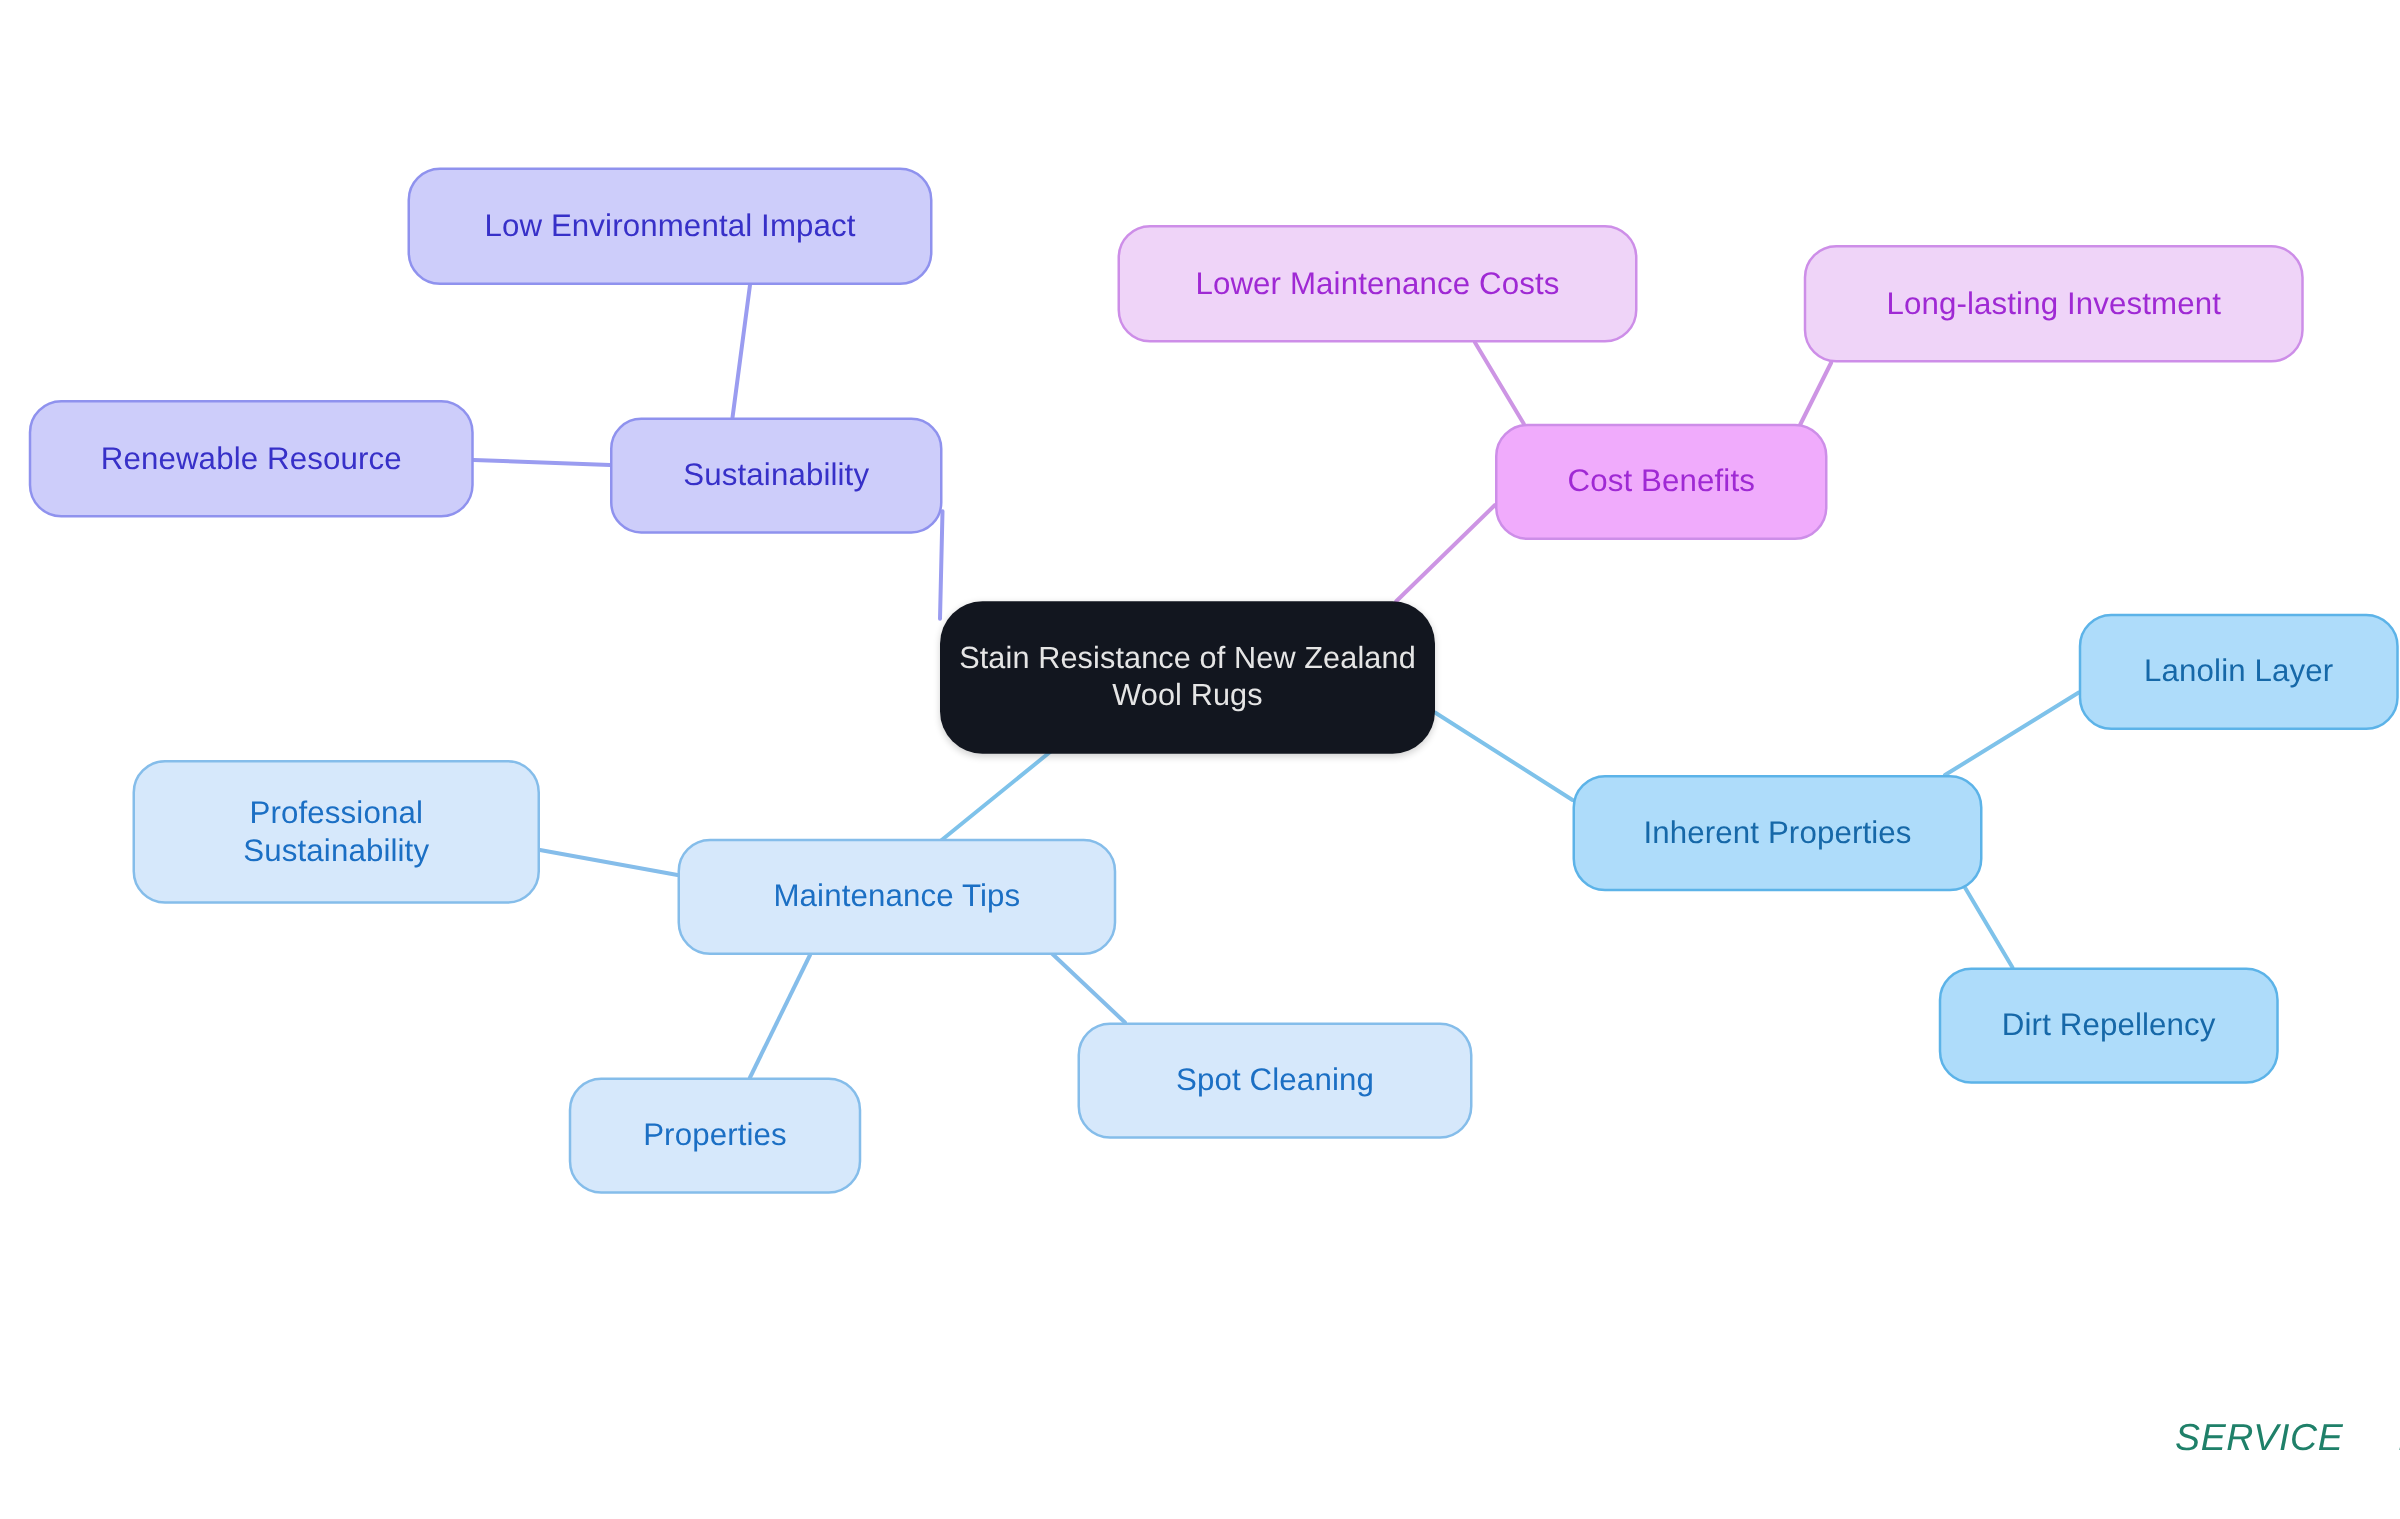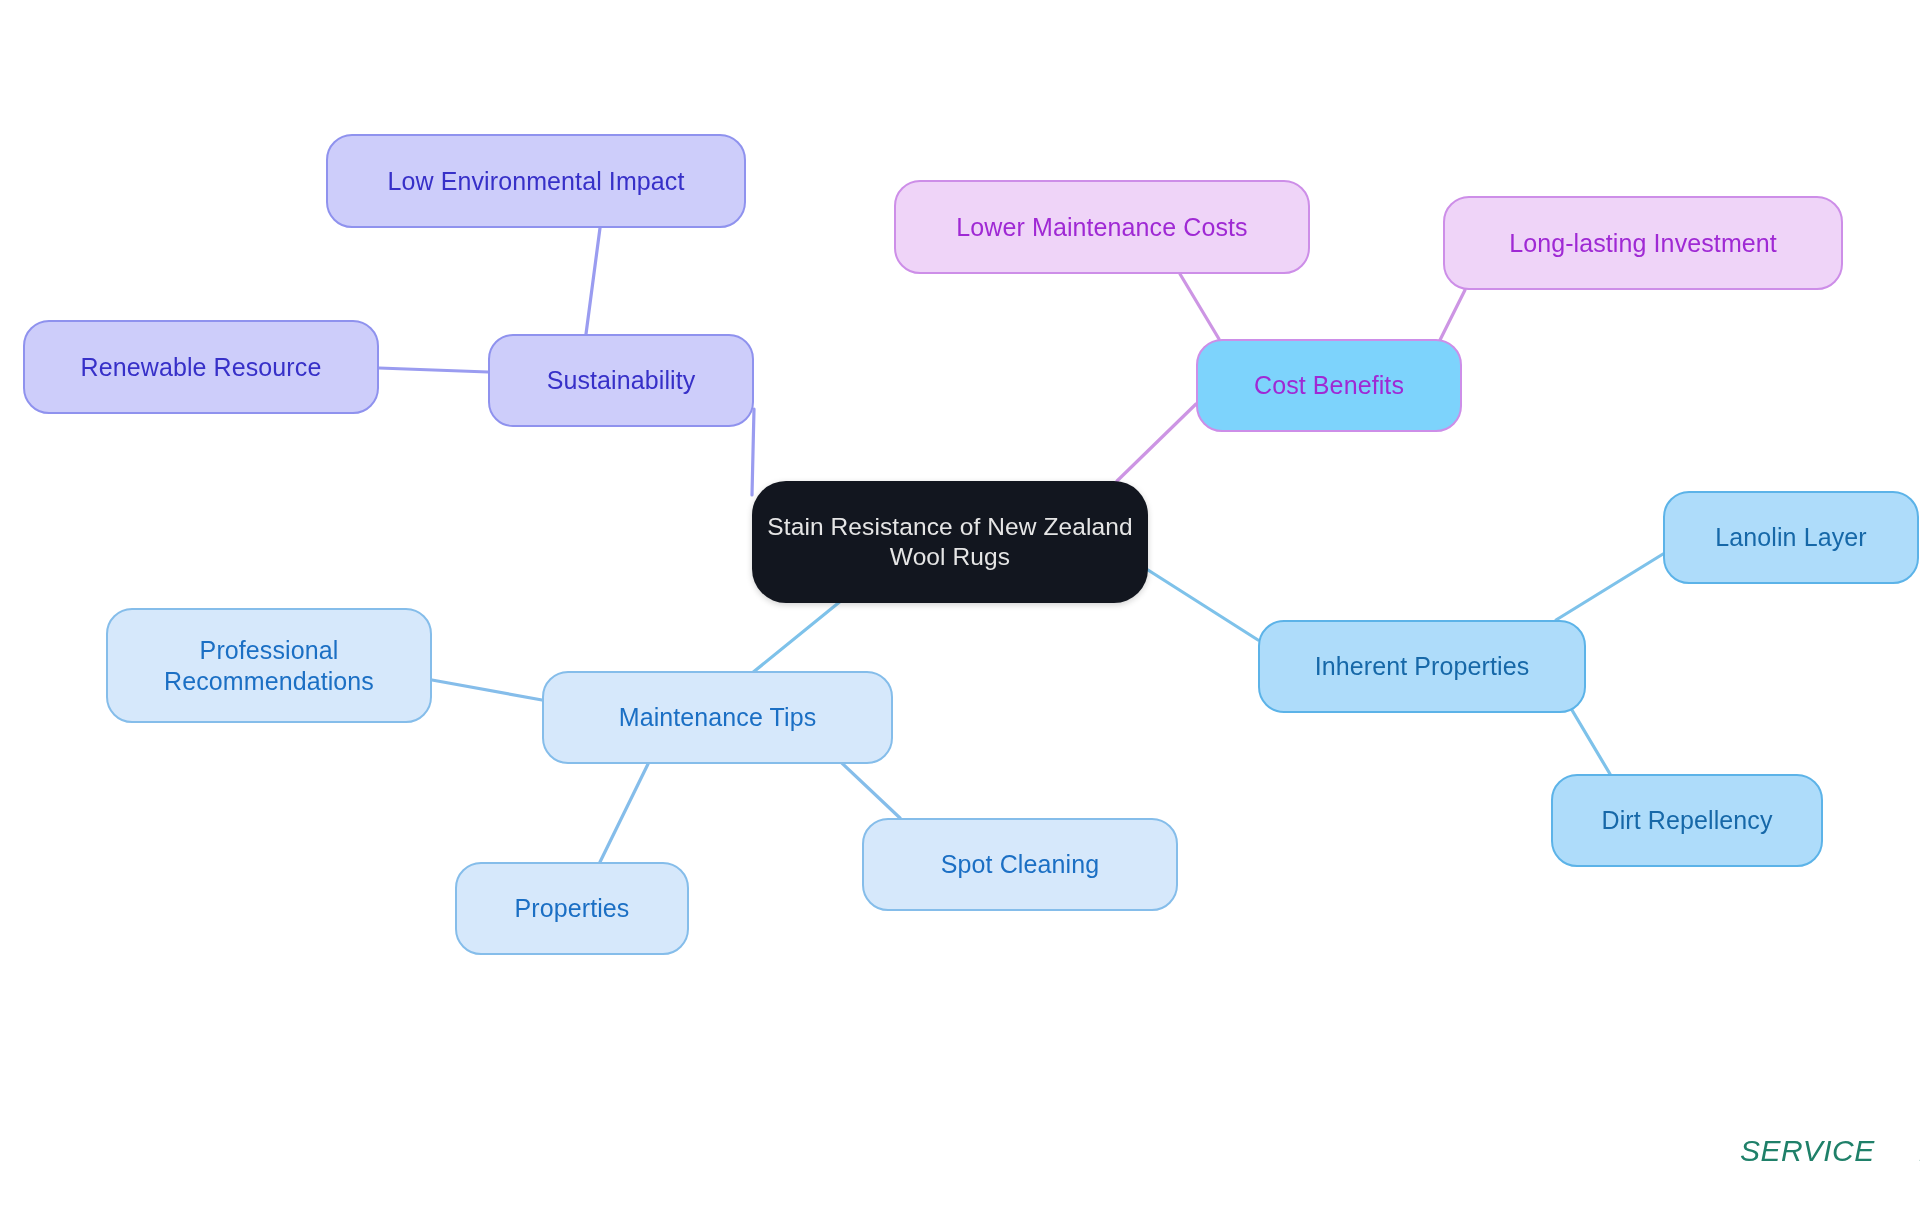--- a/index.html
+++ b/index.html
@@ -89,29 +89,29 @@
       <line x1="542" y1="700" x2="432" y2="680" stroke="#85bdea" stroke-width="3.2" stroke-linecap="round"></line>
       <line x1="648" y1="764" x2="600" y2="862" stroke="#85bdea" stroke-width="3.2" stroke-linecap="round"></line>
       <line x1="828" y1="750" x2="900" y2="818" stroke="#85bdea" stroke-width="3.2" stroke-linecap="round"></line>
     </svg>
 
   <div id="node-layer">
       <div class="node node-root" style="left: 752px; top: 481px; width: 396px; height: 122px; color: #e5e5e5; background: rgb(18, 22, 31);"><span>Stain Resistance of New Zealand Wool Rugs</span></div>
       <div class="node node-branch" style="left: 488px; top: 334px; width: 266px; height: 93px; color: rgb(55, 48, 200); background: rgb(205, 205, 250); border-color: rgb(143, 146, 238); border-radius: 25px;"><span>Sustainability</span></div>
       <div class="node node-leaf" style="left: 326px; top: 134px; width: 420px; height: 94px; color: rgb(55, 48, 200); background: rgb(205, 205, 250); border-color: rgb(143, 146, 238);"><span>Low Environmental Impact</span></div>
       <div class="node node-leaf" style="left: 23px; top: 320px; width: 356px; height: 94px; color: rgb(55, 48, 200); background: rgb(205, 205, 250); border-color: rgb(143, 146, 238);"><span>Renewable Resource</span></div>
-      <div class="node node-branch" style="left: 1196px; top: 339px; width: 266px; height: 93px; color: rgb(159, 41, 212); background: #7dd3fc; border-color: rgb(205, 142, 232);"><span>Cost Benefits</span></div>
+      <div class="node node-branch" style="left: 1196px; top: 339px; width: 266px; height: 93px; color: rgb(159, 41, 212); background: #f0abfc; border-color: rgb(205, 142, 232);"><span>Cost Benefits</span></div>
       <div class="node node-leaf" style="left: 894px; top: 180px; width: 416px; height: 94px; color: rgb(159, 41, 212); background: rgb(239, 212, 248); border-color: rgb(205, 142, 232);"><span>Lower Maintenance Costs</span></div>
       <div class="node node-leaf" style="left: 1443px; top: 196px; width: 400px; height: 94px; color: rgb(159, 41, 212); background: rgb(239, 212, 248); border-color: rgb(205, 142, 232);"><span>Long-lasting Investment</span></div>
       <div class="node node-branch" style="left: 1258px; top: 620px; width: 328px; height: 93px; color: rgb(22, 104, 168); background: rgb(174, 220, 250); border-color: rgb(92, 179, 232);"><span>Inherent Properties</span></div>
       <div class="node node-leaf" style="left: 1663px; top: 491px; width: 256px; height: 93px; color: rgb(22, 104, 168); background: rgb(174, 220, 250); border-color: rgb(92, 179, 232);"><span>Lanolin Layer</span></div>
       <div class="node node-leaf" style="left: 1551px; top: 774px; width: 272px; height: 93px; color: rgb(22, 104, 168); background: rgb(174, 220, 250); border-color: rgb(92, 179, 232);"><span>Dirt Repellency</span></div>
       <div class="node node-branch" style="left: 542px; top: 671px; width: 351px; height: 93px; color: rgb(27, 111, 196); background: rgb(214, 232, 251); border-color: rgb(133, 189, 234);"><span>Maintenance Tips</span></div>
       <div class="node node-leaf" style="left: 106px; top: 608px; width: 326px; height: 115px; color: rgb(27, 111, 196); background: rgb(214, 232, 251); border-color: rgb(133, 189, 234);"><span>Professional
-Recommendations</span></div>
+Sustainability</span></div>
       <div class="node node-leaf" style="left: 455px; top: 862px; width: 234px; height: 93px; color: rgb(27, 111, 196); background: rgb(214, 232, 251); border-color: rgb(133, 189, 234);"><span>Properties</span></div>
       <div class="node node-leaf" style="left: 862px; top: 818px; width: 316px; height: 93px; color: rgb(27, 111, 196); background: rgb(214, 232, 251); border-color: rgb(133, 189, 234);"><span>Spot Cleaning</span></div>
     </div>
 
   <div class="logo" style="left:1740px; top:1120px;">
     <div class="logo-words" style="color: rgb(31, 128, 105);">
       <span>SERVICE</span>
       <span>BUDDY</span>
     </div>
     <svg class="logo-pencil" width="24" height="62" viewBox="0 0 24 62">

